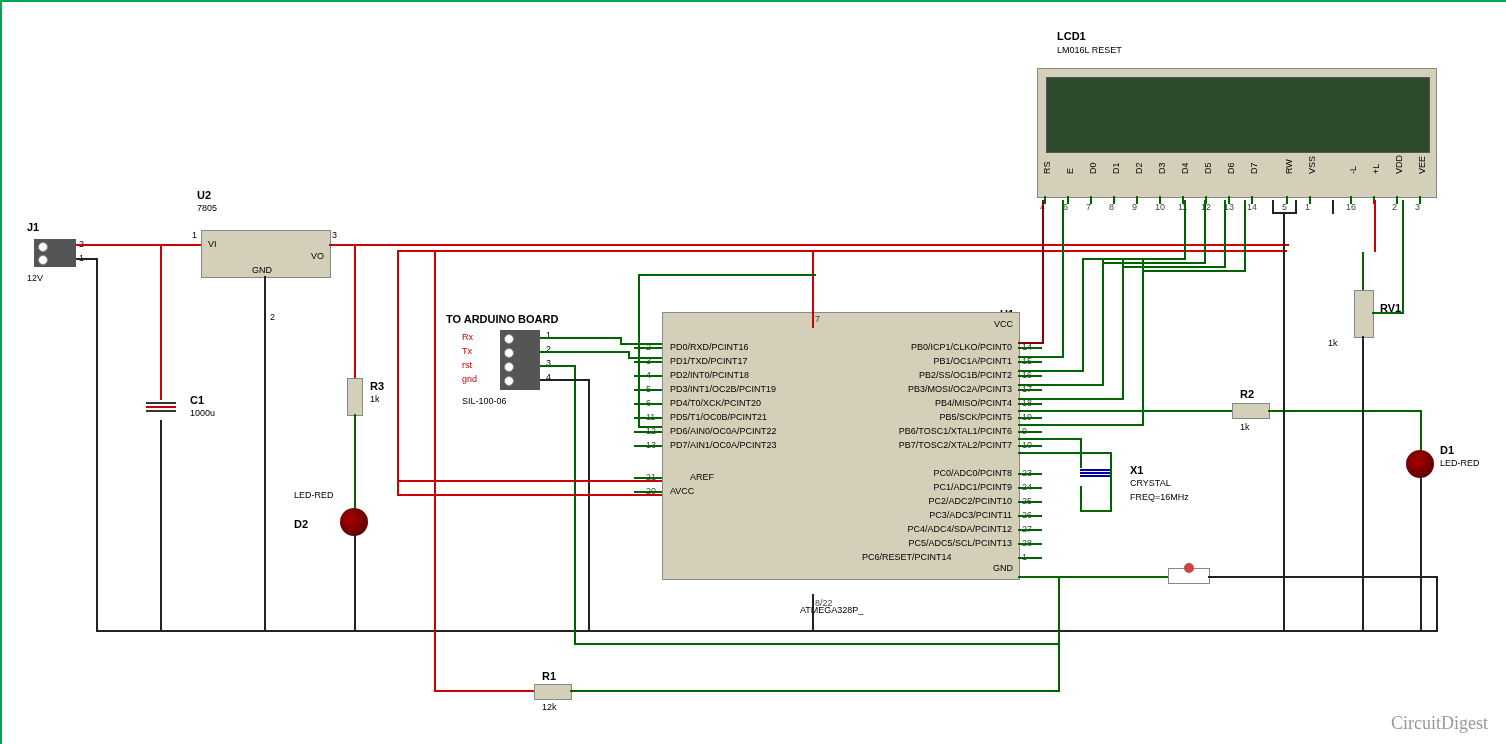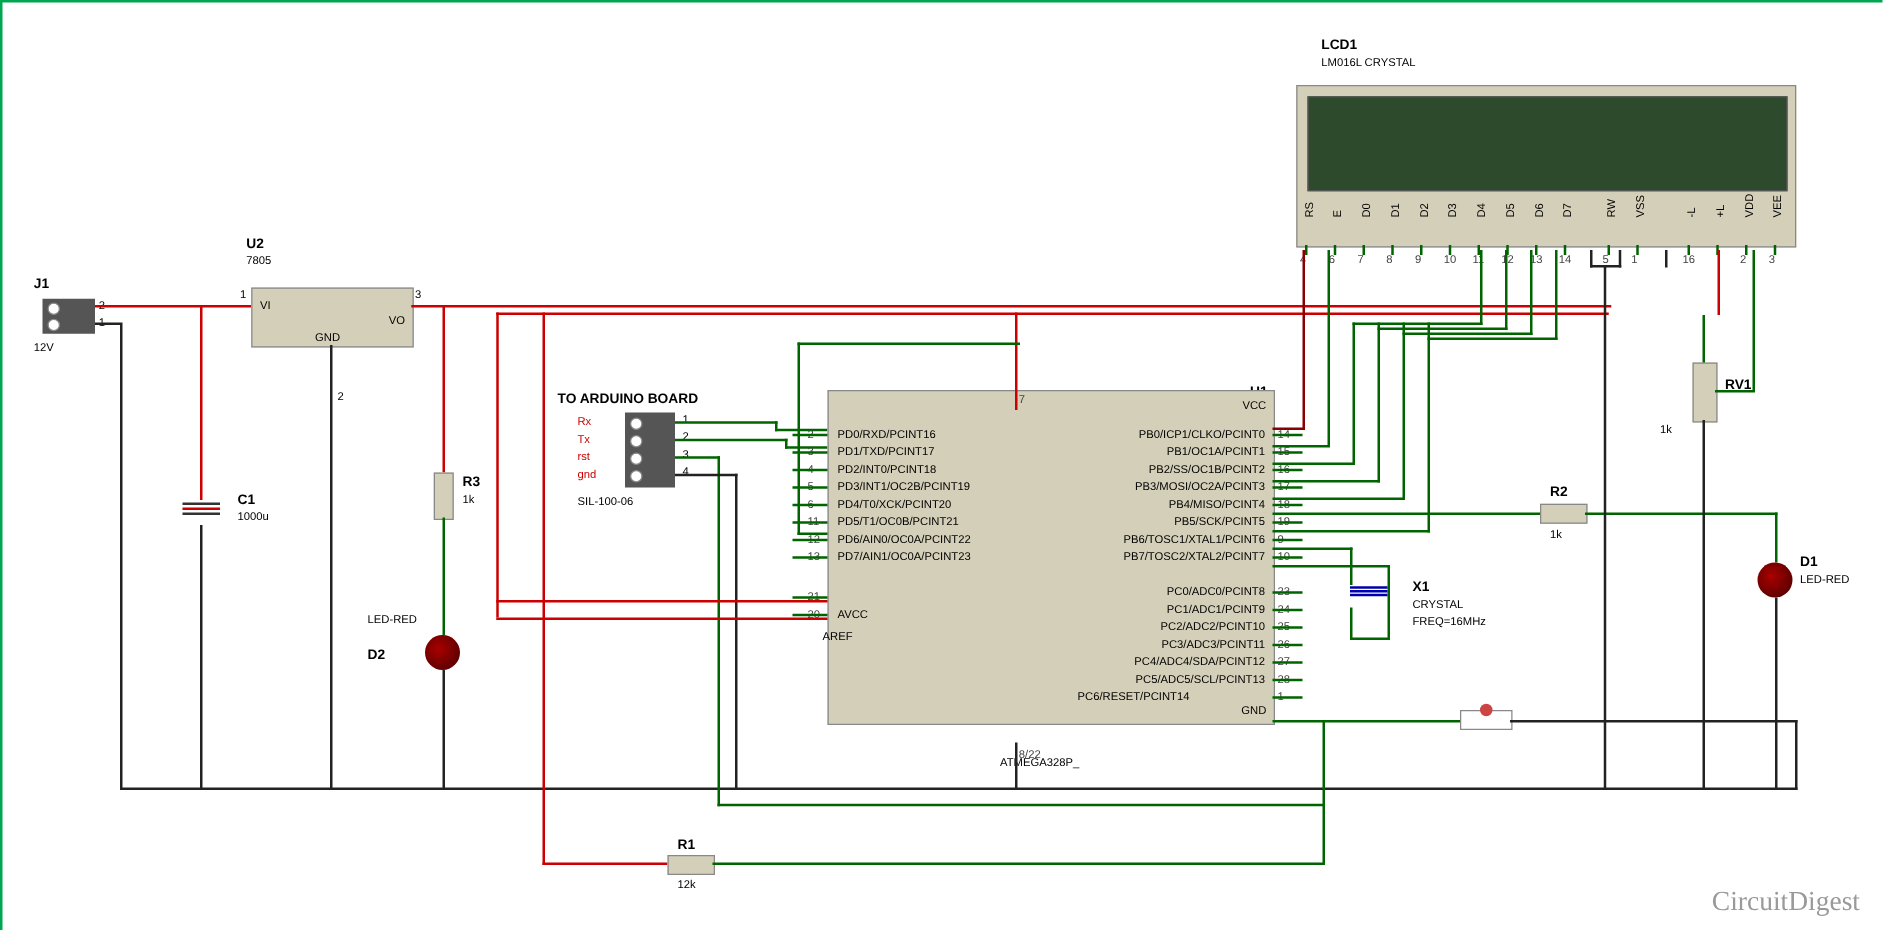--- a/index.html
+++ b/index.html
@@ -20,21 +20,21 @@
 .pin{position:absolute;width:8px;height:8px;border:1px solid #888;background:#fff;border-radius:50%}
 .led{position:absolute;width:28px;height:28px;border-radius:50%;background:radial-gradient(circle at 40% 40%,#a00,#400)}
 .cap{position:absolute;width:30px}
 .cap .plate{height:2px;background:#333;margin:2px 0}
 .res{position:absolute;width:14px;height:36px;background:#d4cfb8;border:1px solid #888}
 .res-h{position:absolute;width:36px;height:14px;background:#d4cfb8;border:1px solid #888}
 .crystal{position:absolute;width:30px}
 .crystal .plate{height:2px;background:#00a;margin:1px 0}
 .pot{position:absolute;width:18px;height:46px;background:#d4cfb8;border:1px solid #888}
 .conn{position:absolute;background:#555}
-.watermark{position:absolute;font-size:22px;color:#999;font-family:Georgia,serif}
+.watermark{position:absolute;font-size:18px;color:#999;font-family:Georgia,serif}
 .ic-pin-num{position:absolute;font-size:9px;color:#444}
 .ic-pin-name{position:absolute;font-size:9px;color:#000}
 .btn{position:absolute;width:40px;height:14px;border:1px solid #888}
 .btn .cap{position:absolute;width:10px;height:10px;background:#c44;border-radius:50%;top:-6px;left:15px}
 </style>
 </head>
 <body>
 
 <div class="canvas">
 
@@ -150,21 +150,21 @@
       <div class="ic-pin-num" style="left: 644px; top: 410px;">11</div>
       <div class="ic-pin-name" style="left: 668px; top: 410px;">PD5/T1/OC0B/PCINT21</div>
       <div class="wire-h" style="left: 632px; top: 415px; width: 28px;"></div>
       <div class="ic-pin-num" style="left: 644px; top: 424px;">12</div>
       <div class="ic-pin-name" style="left: 668px; top: 424px;">PD6/AIN0/OC0A/PCINT22</div>
       <div class="wire-h" style="left: 632px; top: 429px; width: 28px;"></div>
       <div class="ic-pin-num" style="left: 644px; top: 438px;">13</div>
       <div class="ic-pin-name" style="left: 668px; top: 438px;">PD7/AIN1/OC0A/PCINT23</div>
       <div class="wire-h" style="left: 632px; top: 443px; width: 28px;"></div>
       <div class="ic-pin-num" style="left: 644px; top: 470px;">21</div>
-      <div class="ic-pin-name" style="left: 656px; top: 470px; margin-top: 32px;">AREF</div>
+      <div class="ic-pin-name" style="left: 688px; top: 470px;">AREF</div>
       <div class="wire-h" style="left: 632px; top: 475px; width: 28px;"></div>
       <div class="ic-pin-num" style="left: 644px; top: 484px;">20</div>
       <div class="ic-pin-name" style="left: 668px; top: 484px;">AVCC</div>
       <div class="wire-h" style="left: 632px; top: 489px; width: 28px;"></div>
     </div>
 
   <div id="u1-right">
       <div class="ic-pin-num" style="left: 1020px; top: 340px;">14</div>
       <div class="ic-pin-name" style="right: 494px; top: 340px; text-align: right; width: 150px; left: 860px;">PB0/ICP1/CLKO/PCINT0</div>
       <div class="wire-h" style="left: 1016px; top: 345px; width: 24px;"></div>
@@ -251,21 +251,21 @@
   <div class="wire-v blk" style="left:1418px;top:476px;height:154px"></div>
 
   <div class="wire-h" style="left:1016px;top:574px;width:150px"></div>
   <div class="btn" style="left:1166px;top:566px">
       <div class="cap"></div>
     </div>
   <div class="wire-h blk" style="left:1206px;top:574px;width:230px"></div>
   <div class="wire-v blk" style="left:1434px;top:574px;height:56px"></div>
 
   <div class="label bold" style="left:1055px;top:28px">LCD1</div>
-  <div class="label small" style="left:1055px;top:43px">LM016L CRYSTAL</div>
+  <div class="label small" style="left:1055px;top:43px">LM016L RESET</div>
   <div class="lcd" style="left:1035px;top:66px;width:398px;height:128px">
     <div class="lcd-screen" style="left:8px;top:8px;width:382px;height:74px"></div>
   </div>
   <div id="lcd-pins">
       <div class="label small" style="left: 1040px; top: 172px; transform: rotate(-90deg); transform-origin: left top;">RS</div>
       <div class="ic-pin-num" style="left: 1038px; top: 200px;">4</div>
       <div class="wire-v" style="left: 1042px; top: 194px; height: 8px;"></div>
       <div class="label small" style="left: 1063px; top: 172px; transform: rotate(-90deg); transform-origin: left top;">E</div>
       <div class="ic-pin-num" style="left: 1061px; top: 200px;">6</div>
       <div class="wire-v" style="left: 1065px; top: 194px; height: 8px;"></div>

